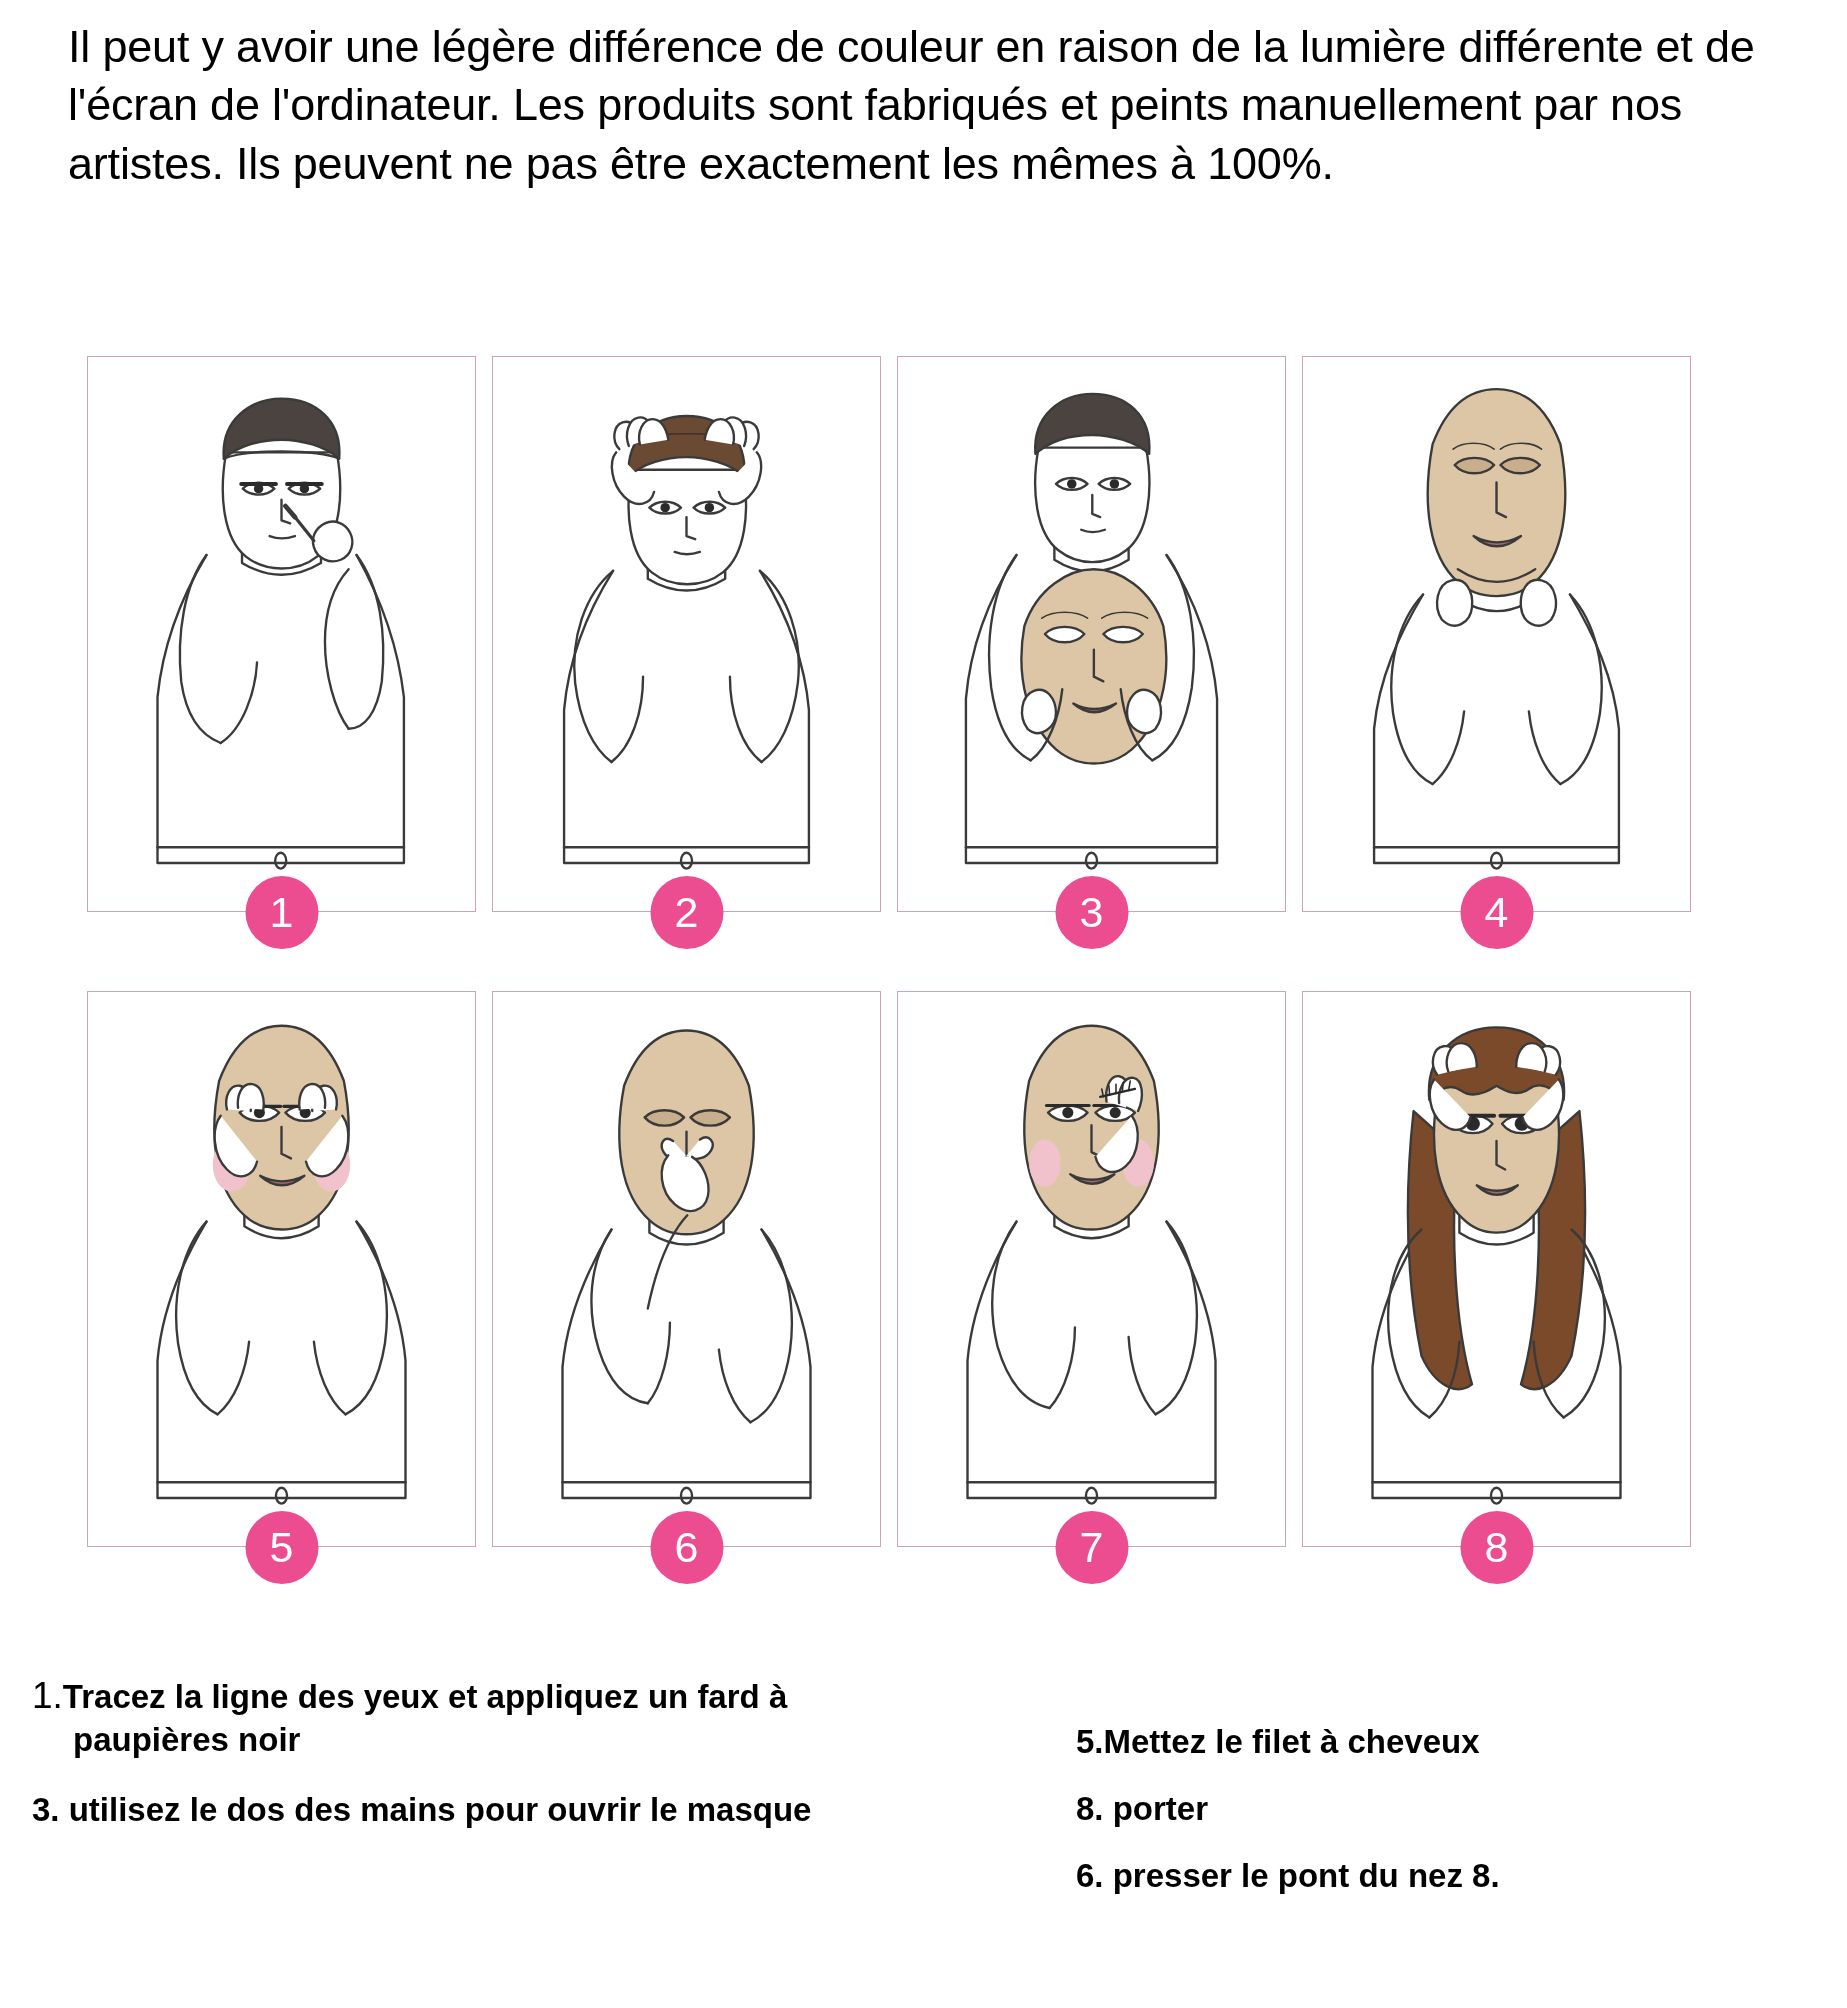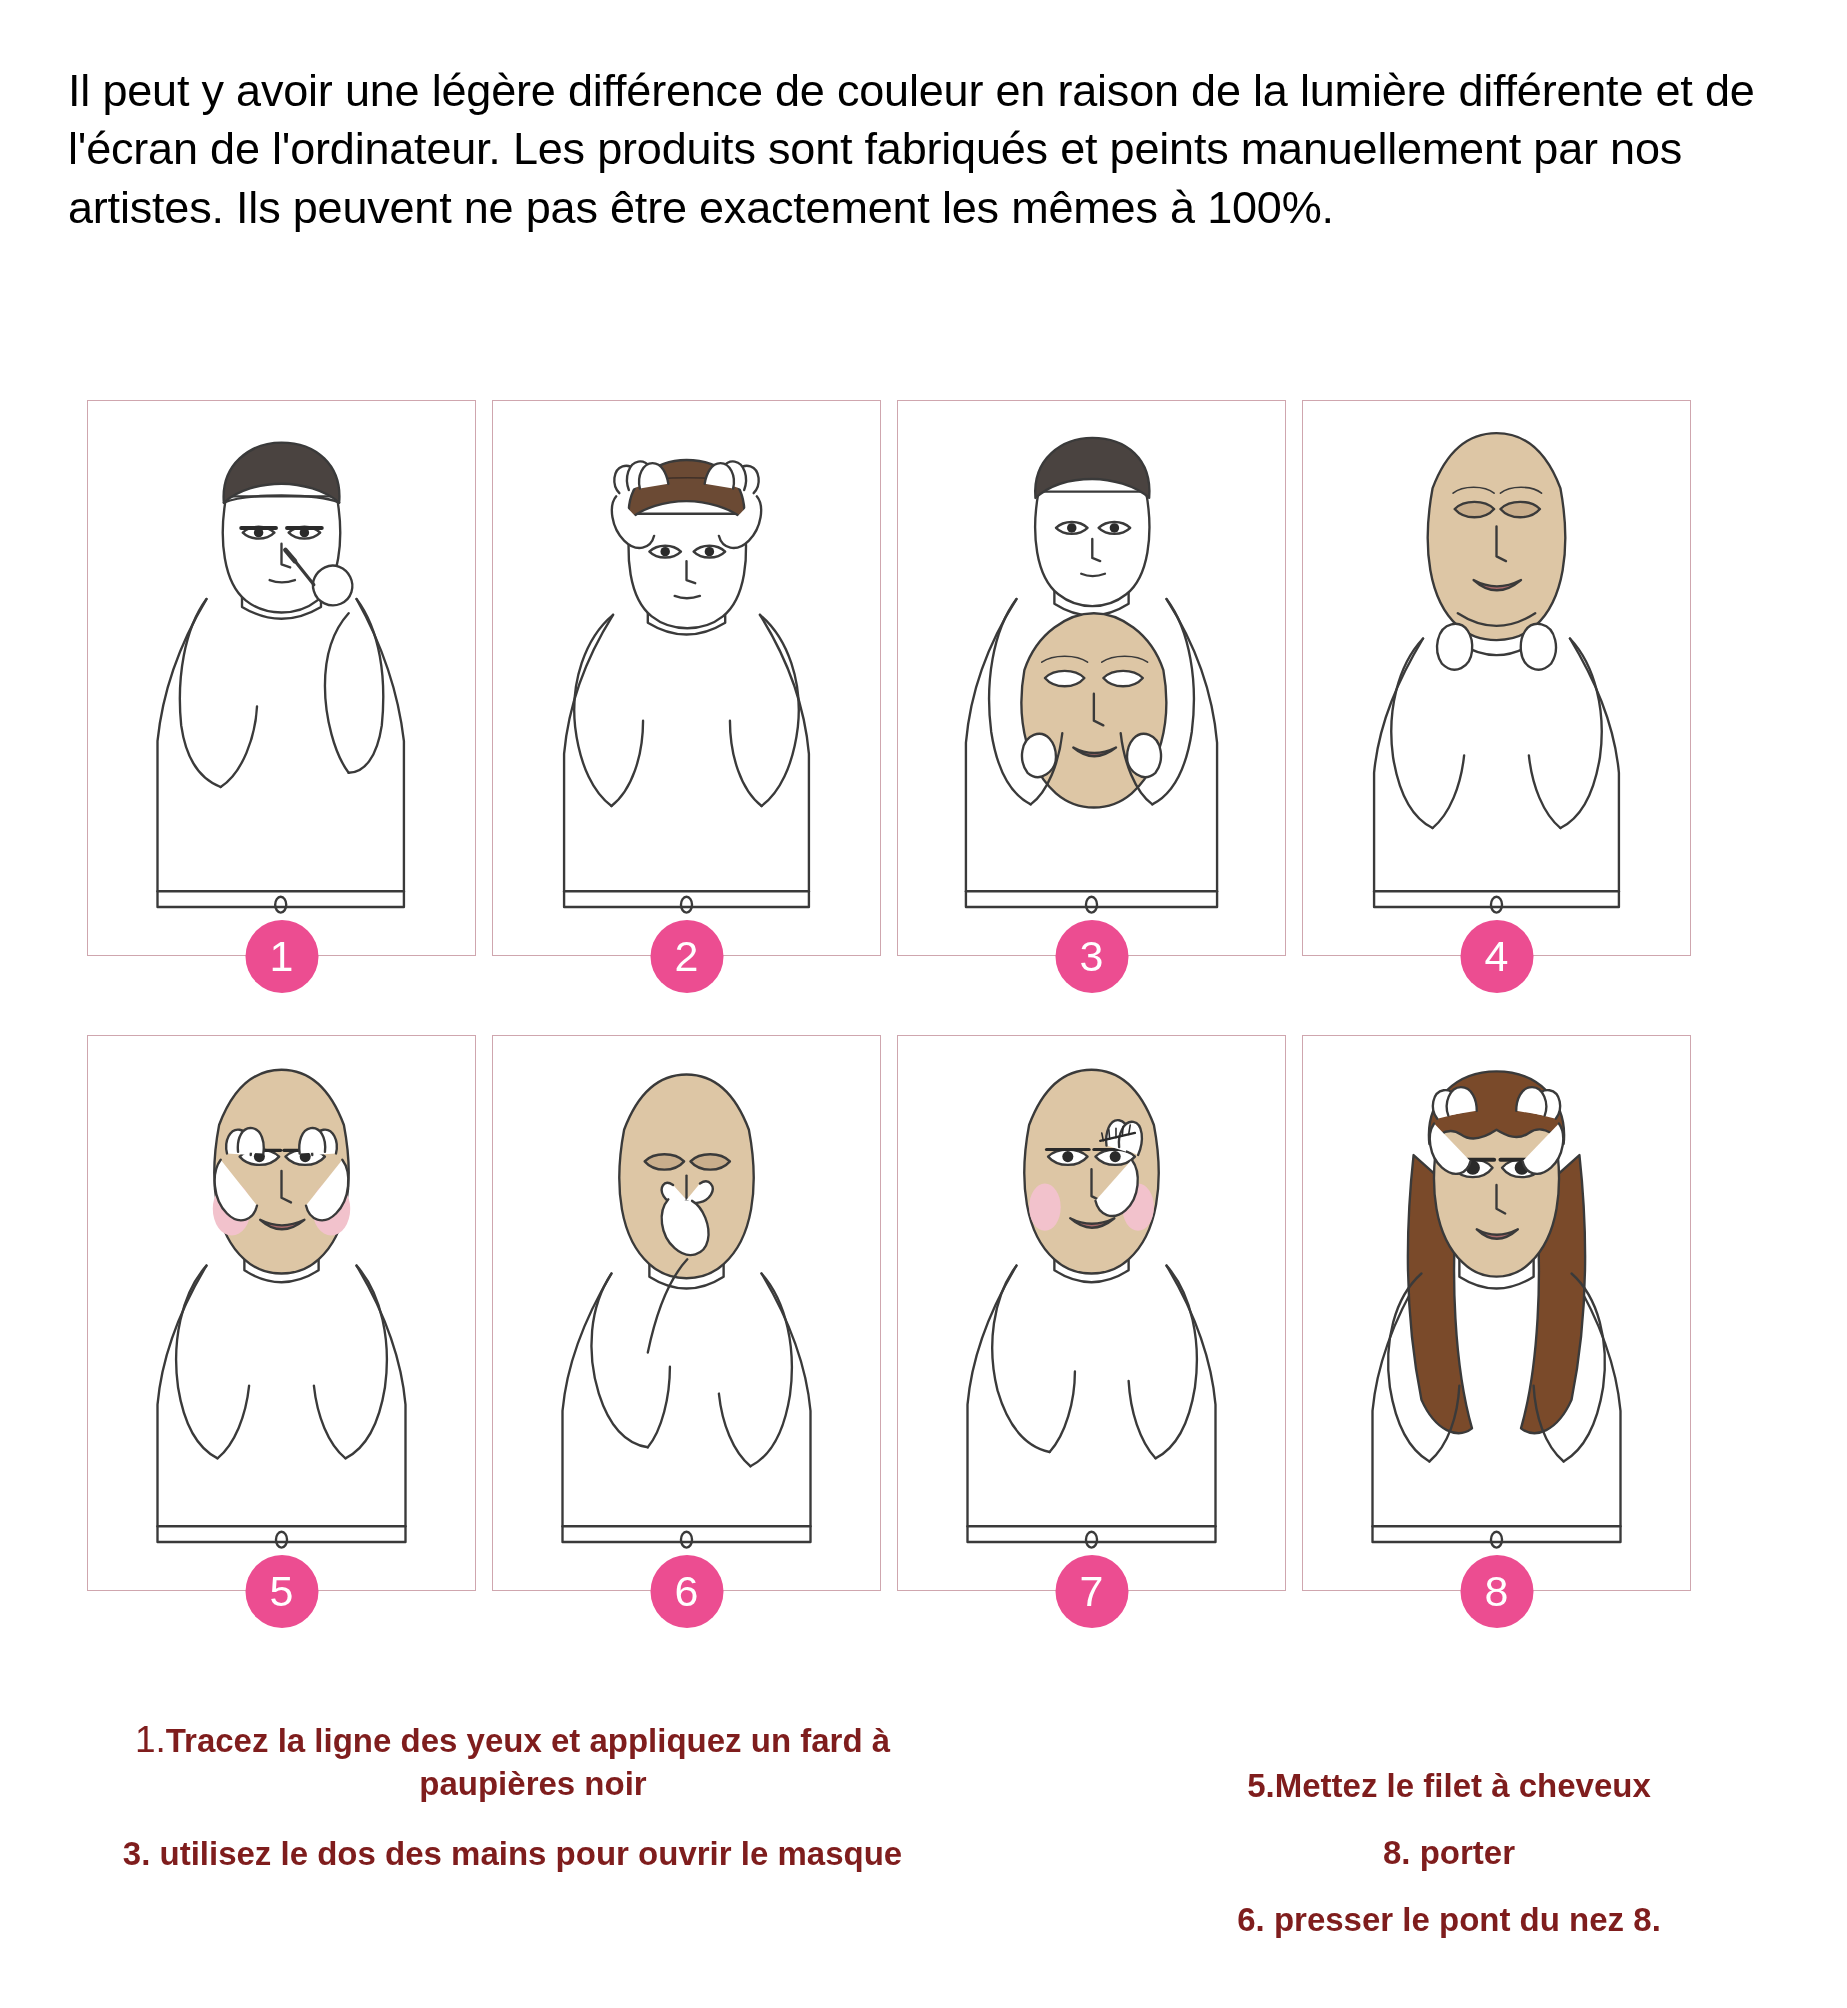--- a/index.html
+++ b/index.html
@@ -14,21 +14,20 @@
     color: #111111;
     position: relative;
     overflow: hidden;
   }
 
   .page {
     position: relative;
     width: 1847px;
     height: 1424px;
     box-sizing: border-box;
-    margin-top: 44px;
   }
 
   
   .intro {
     position: absolute;
     left: 68px;
     top: 17.5px;
     width: 1707px;
     font-size: 45px;
     line-height: 1.30;
@@ -99,23 +98,22 @@
   .cap-right {
     position: absolute;
     left: 1076px;
     top: 49px;
     width: 746px;
   }
   .cap-line {
     font-size: 33px;
     font-weight: bold;
     line-height: 1.30;
-    color: #7f1d1d;
+    color: #000000;
     margin-bottom: 20.6px;
-    text-align: center;
   }
   .cap-line .lead {
     font-weight: normal;
     font-size: 37px;
   }
   .cap-line.indent2 {
     text-indent: 0;
     padding-left: 41px;
     margin-top: -22px;
     margin-bottom: 27px;

